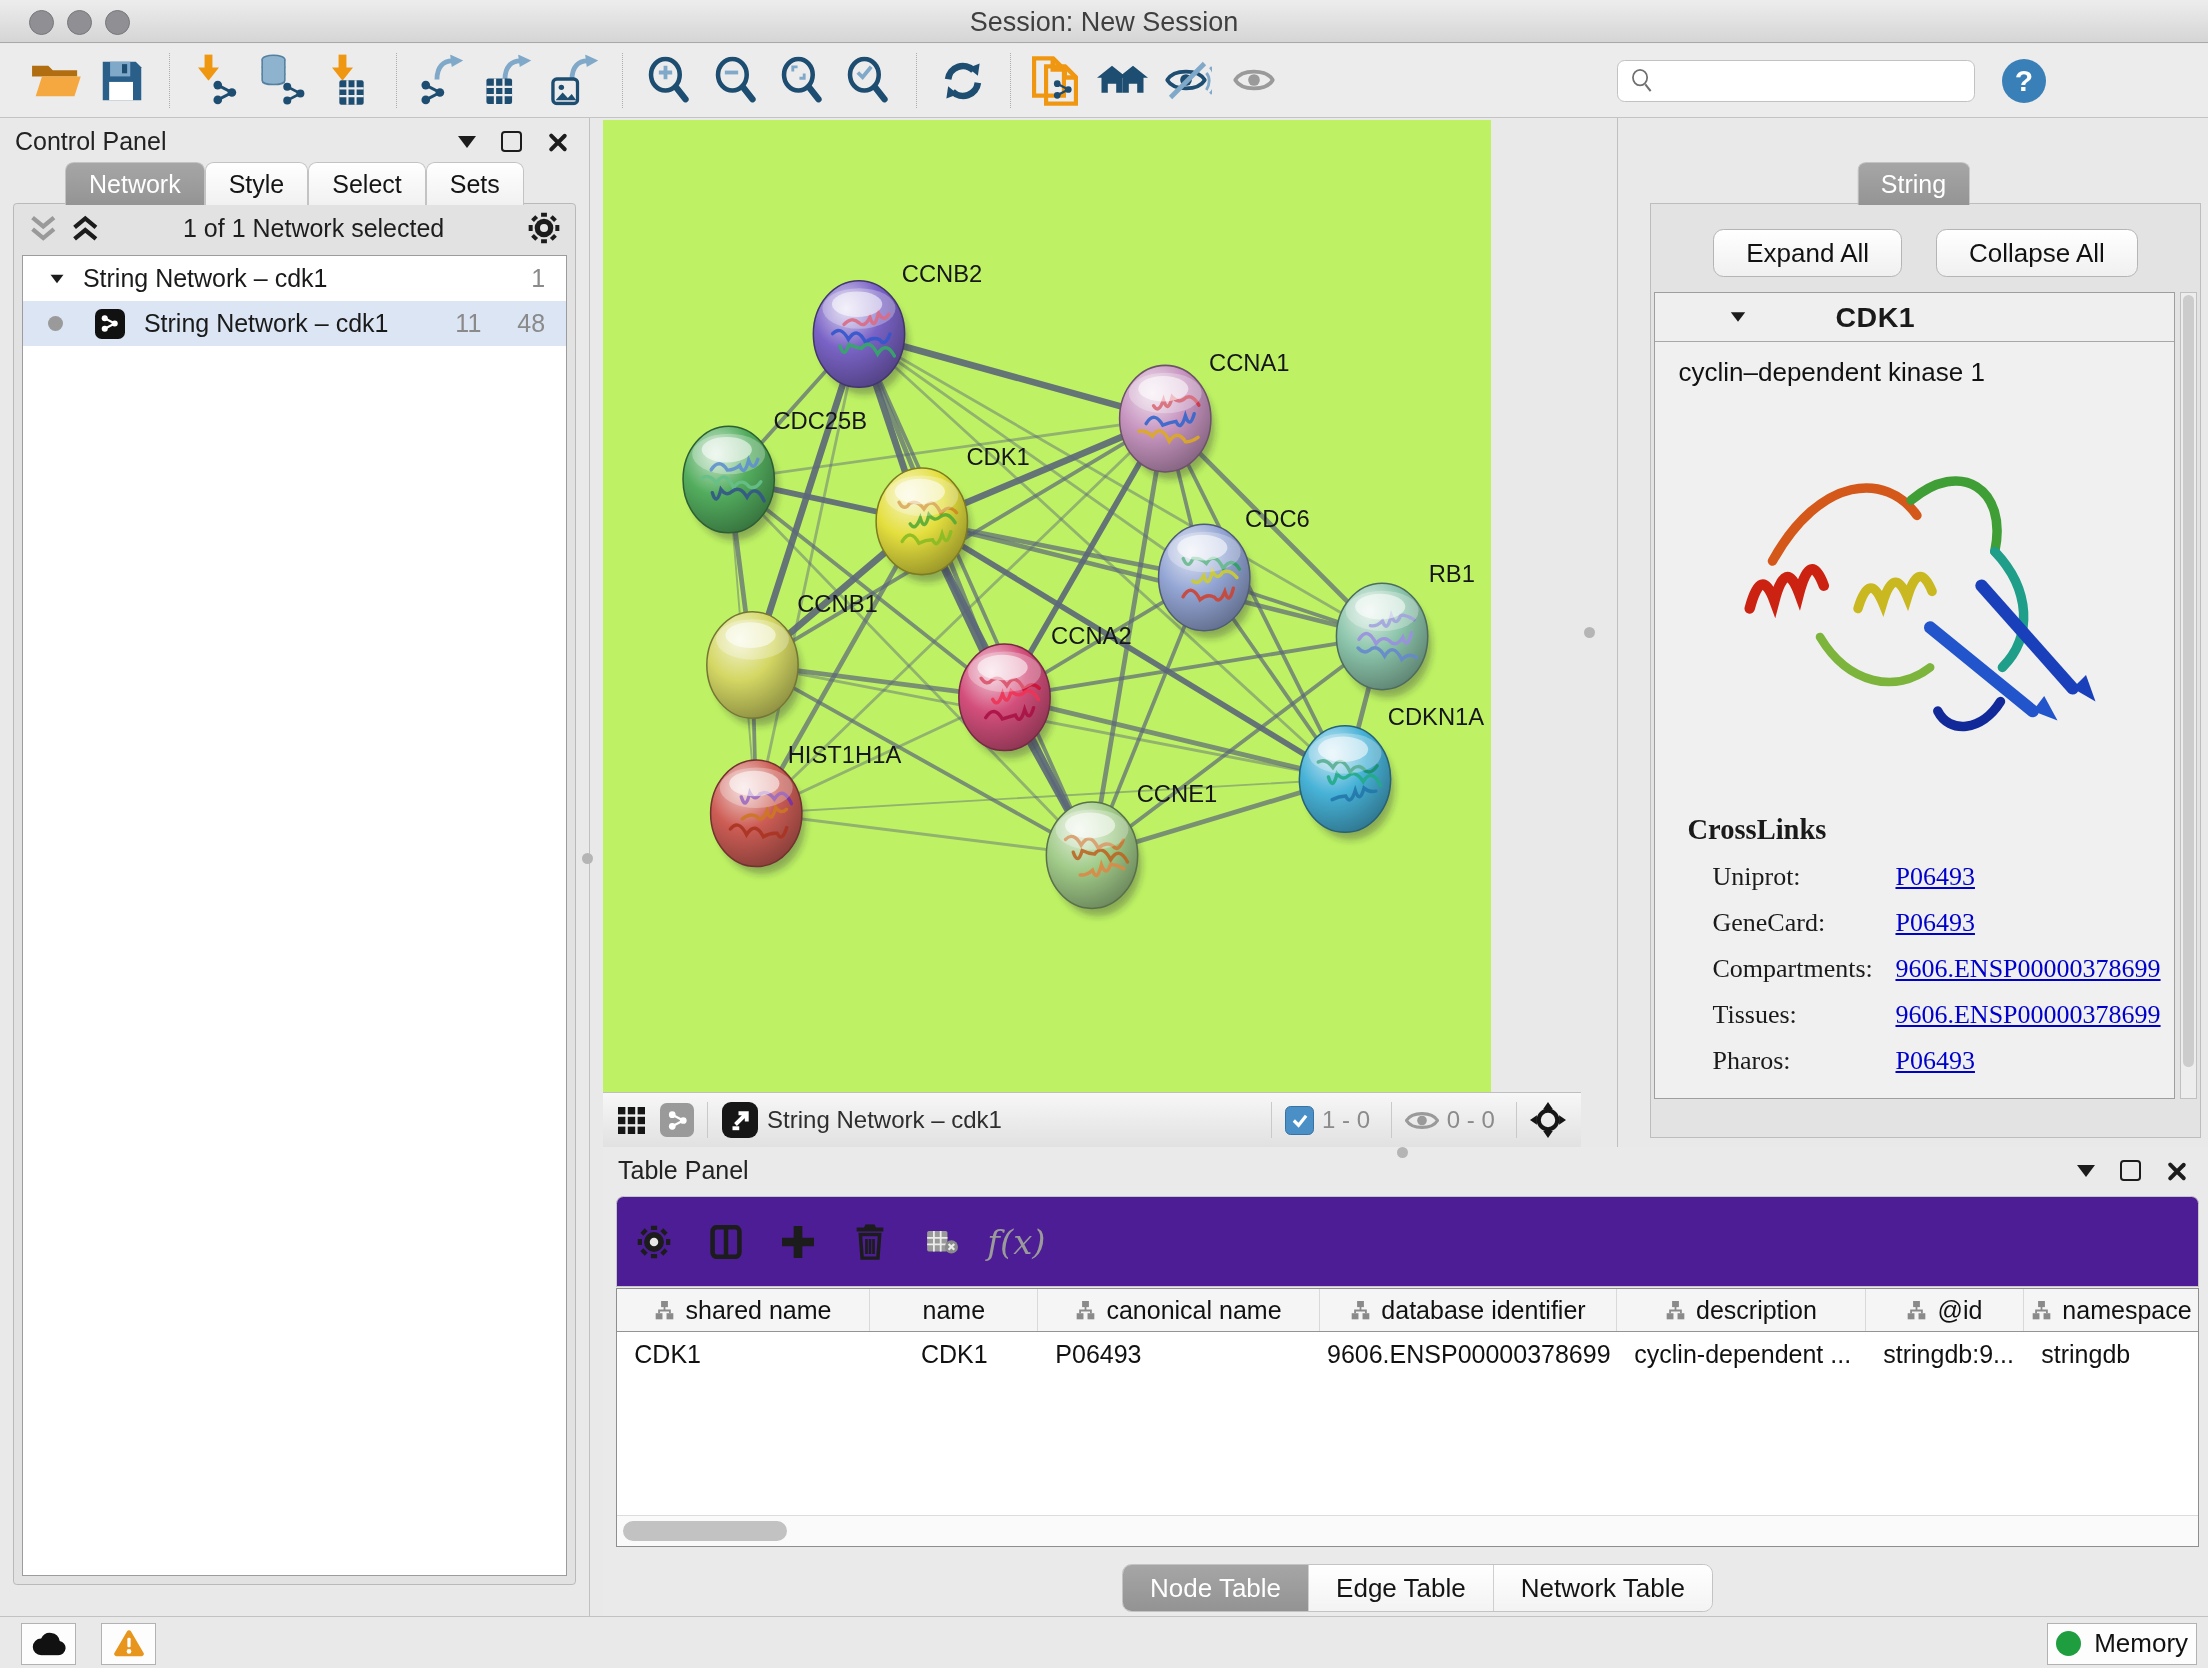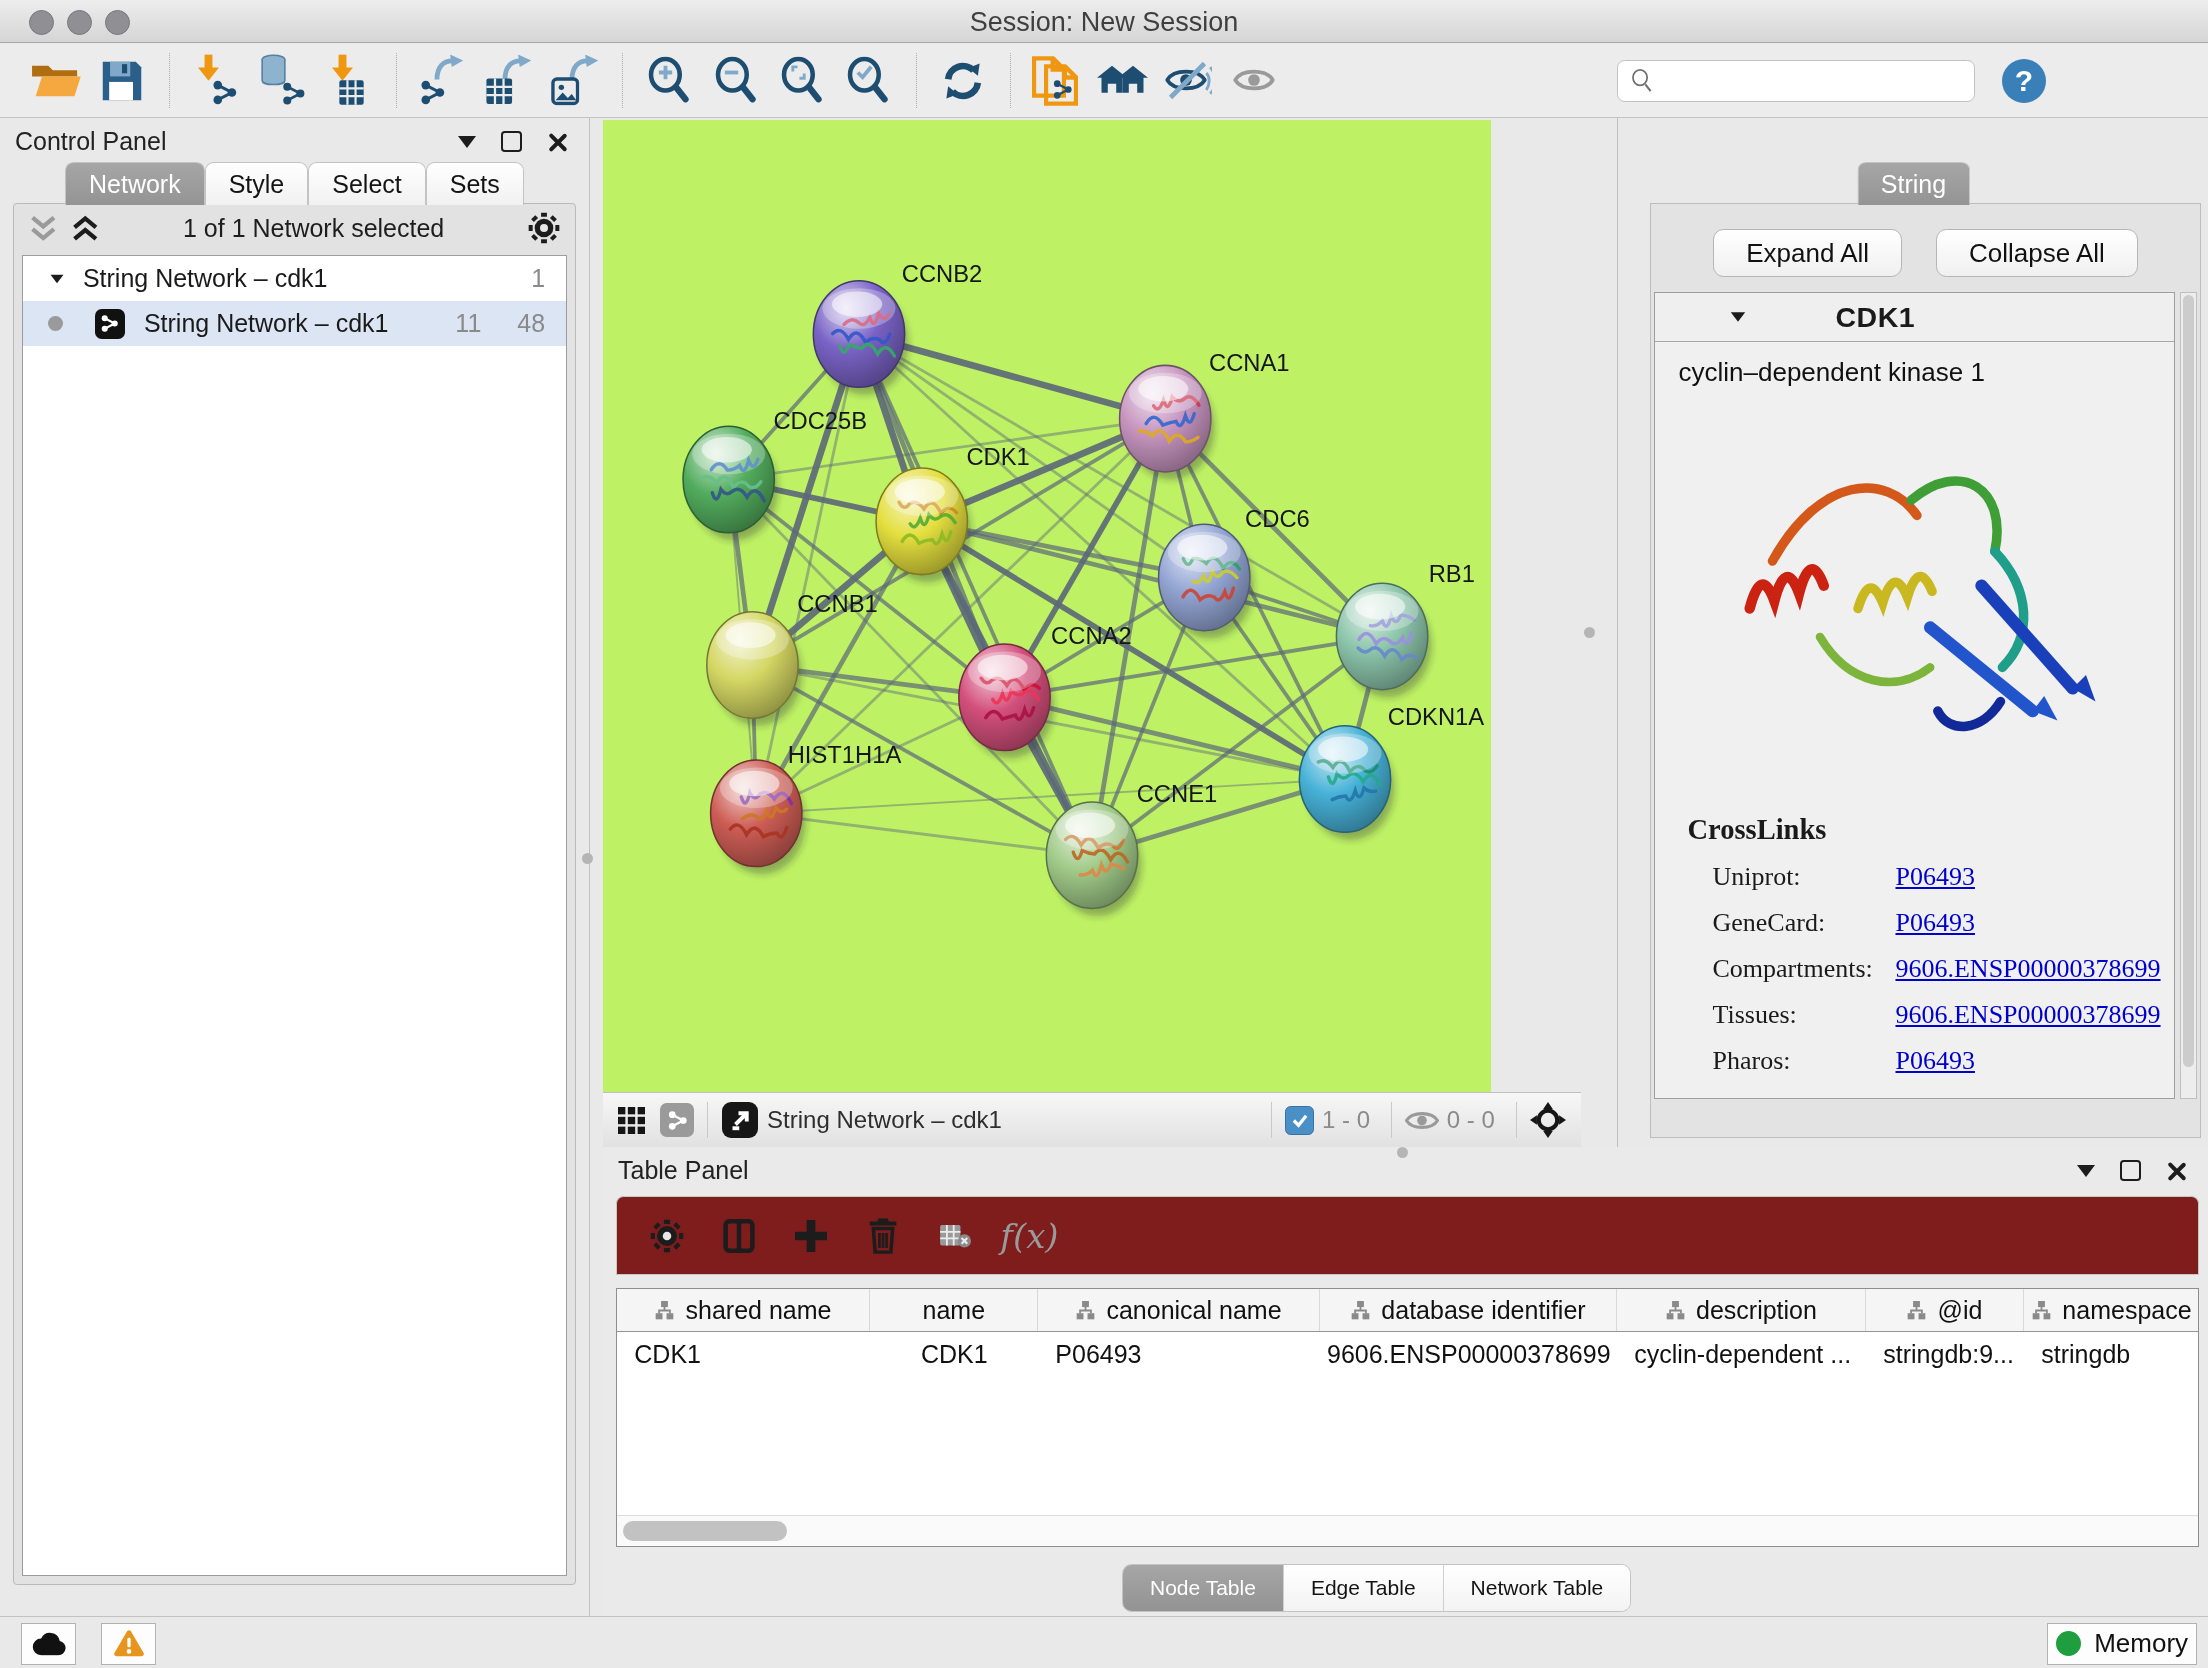--- a/index.html
+++ b/index.html
@@ -72,37 +72,37 @@
   .rp-thumb{position:absolute;left:1.9px;right:1.9px;top:1.9px;height:96%;background:#cccccc;border-radius:6.7px;}
   .card-head{height:48px;border-bottom:1.9px solid #a8a8a8;display:flex;align-items:center;background:#efefef;}
   .card-name{font-size:28.5px;font-weight:bold;margin-left:88px;letter-spacing:0.5px;}
   .card-desc{font-size:26px;padding:15px 0 5.7px 23px;color:#111;}
   .crosslinks{margin:25px 0 0 32px;font-family:"Liberation Serif",serif;}
   .cl-title{font-size:28.5px;font-weight:bold;}
   .cl-row{display:grid;grid-template-columns:183px auto;margin-top:16px;font-size:26px;align-items:baseline;padding-left:25px;}
   .cl-link{color:#0000cc;text-decoration:underline;}
   
   .table-panel{position:absolute;left:603px;top:1147px;right:0;bottom:51px;background:#eaeaea;}
-  .tp-toolbar{position:absolute;left:13.3px;right:9.5px;top:49px;height:79px;background:#7f1d1d;
-              border:1.9px solid #c6c6c6;border-radius:7.6px 7.6px 0 0;display:flex;align-items:center;padding-left:23px;box-sizing:border-box;}
+  .tp-toolbar{position:absolute;left:13.3px;right:9.5px;top:49px;height:91px;background:#4c1d95;
+              border:1.9px solid #c6c6c6;border-radius:7.6px 7.6px 0 0;display:flex;align-items:center;padding-left:10px;box-sizing:border-box;}
   .tp-tool{width:53px;height:53px;display:flex;align-items:center;justify-content:center;margin-right:19px;}
   .fx{font-family:"DejaVu Serif",serif;font-style:italic;font-size:34px;color:#9a9a9a;}
   .tp-table{position:absolute;left:13.3px;right:9.5px;top:141px;height:259px;background:#fff;
             border:1.9px solid #8e8e8e;overflow:hidden;box-sizing:border-box;}
   .th-row{display:flex;height:42px;background:#f5f5f5;border-bottom:1.9px solid #949494;}
   .th{display:flex;align-items:center;justify-content:center;font-size:25px;color:#111;
       border-right:1px solid #d9d9d9;box-sizing:border-box;gap:11.4px;overflow:hidden;white-space:nowrap;flex:0 0 auto;}
   .td-row{display:flex;height:44px;align-items:center;}
   .td{font-size:25px;color:#111;box-sizing:border-box;padding-left:17px;overflow:hidden;white-space:nowrap;flex:0 0 auto;}
   .td.center{text-align:center;padding-left:0;}
   .hscroll{position:absolute;left:0;right:0;bottom:0;height:30px;background:#fafafa;border-top:1px solid #dcdcdc;}
   .hthumb{position:absolute;left:5.7px;top:4.8px;width:164px;height:20px;background:#c2c2c2;border-radius:10.5px;}
   .tp-tabs{position:absolute;top:417px;left:519px;display:flex;border-radius:9.5px;overflow:hidden;
            border:1px solid #c3c3c3;height:46px;}
-  .seg{padding:10px 27px;display:flex;align-items:center;font-size:21px;background:linear-gradient(#ffffff,#f3f3f3);
+  .seg{padding:10px 27px;display:flex;align-items:center;font-size:26px;background:linear-gradient(#ffffff,#f3f3f3);
        color:#141414;border-right:1px solid #cfcfcf;}
   .seg:last-child{border-right:none;}
   .seg.sel{background:linear-gradient(#a6a6a6,#939393);color:#fff;}
   
   .statusbar{position:absolute;left:0;right:0;bottom:0;height:51px;background:#e9e9e9;border-top:1.9px solid #c2c2c2;}
   .sb-btn{position:absolute;top:5.7px;height:42px;background:#fdfdfd;border:1.9px solid #b2b2b2;
           display:flex;align-items:center;justify-content:center;box-sizing:border-box;text-align:right;}
   .mem-dot{width:25px;height:25px;border-radius:50%;background:#1f9e40;margin-right:13.3px;}
   .mem-label{font-size:26px;color:#111;}
   

